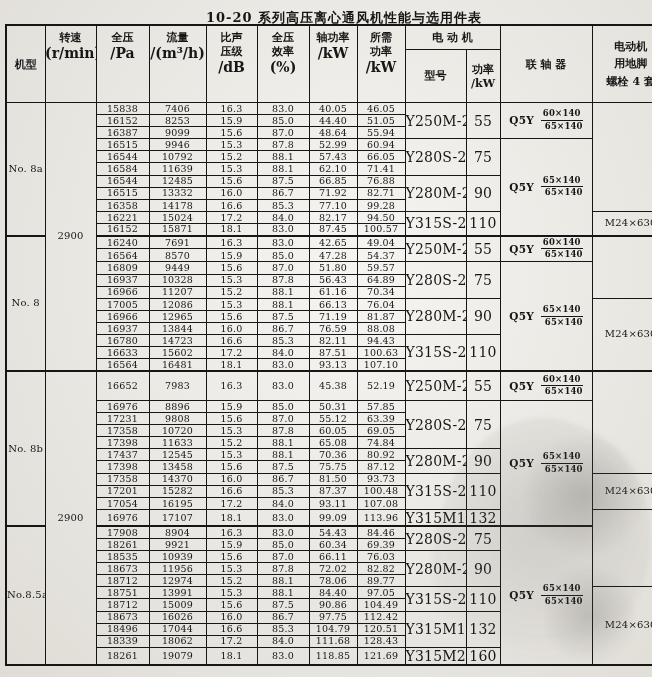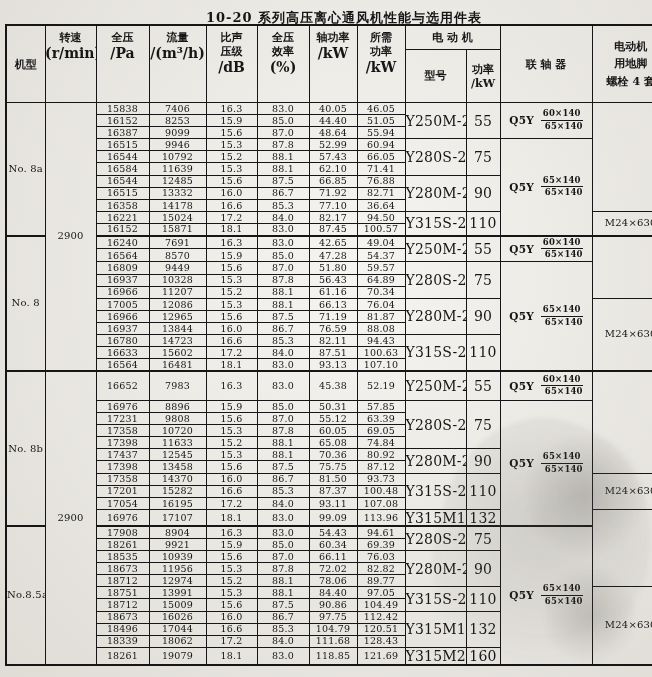--- a/index.html
+++ b/index.html
@@ -233,21 +233,21 @@
         <td class="num">86.7</td>
         <td class="num">71.92</td>
         <td class="num">82.71</td>
       </tr>
       <tr>
         <td class="num">16358</td>
         <td class="num">14178</td>
         <td class="num">16.6</td>
         <td class="num">85.3</td>
         <td class="num">77.10</td>
-        <td class="num">36.64</td>
+        <td class="num">99.28</td>
       </tr>
       <tr>
         <td class="num">16221</td>
         <td class="num">15024</td>
         <td class="num">17.2</td>
         <td class="num">84.0</td>
         <td class="num">82.17</td>
         <td class="num">94.50</td>
         <td class="motor" rowspan="2">Y315S-2</td>
         <td class="motor" rowspan="2">110</td>
@@ -467,21 +467,21 @@
         <td class="motor">132</td>
         <td class="anchor" rowspan="6"></td>
       </tr>
       <tr class="section-start">
         <td class="model" rowspan="11">No.8.5a</td>
         <td class="num">17908</td>
         <td class="num">8904</td>
         <td class="num">16.3</td>
         <td class="num">83.0</td>
         <td class="num">54.43</td>
-        <td class="num">94.61</td>
+        <td class="num">84.46</td>
         <td class="motor" rowspan="2">Y280S-2</td>
         <td class="motor" rowspan="2">75</td>
         <td class="coupl" rowspan="11"><span class="q-prefix">Q5Y</span><span class="frac"><span class="top">65×140</span><span class="bot">65×140</span></span></td>
       </tr>
       <tr>
         <td class="num">18261</td>
         <td class="num">9921</td>
         <td class="num">15.9</td>
         <td class="num">85.0</td>
         <td class="num">60.34</td>

